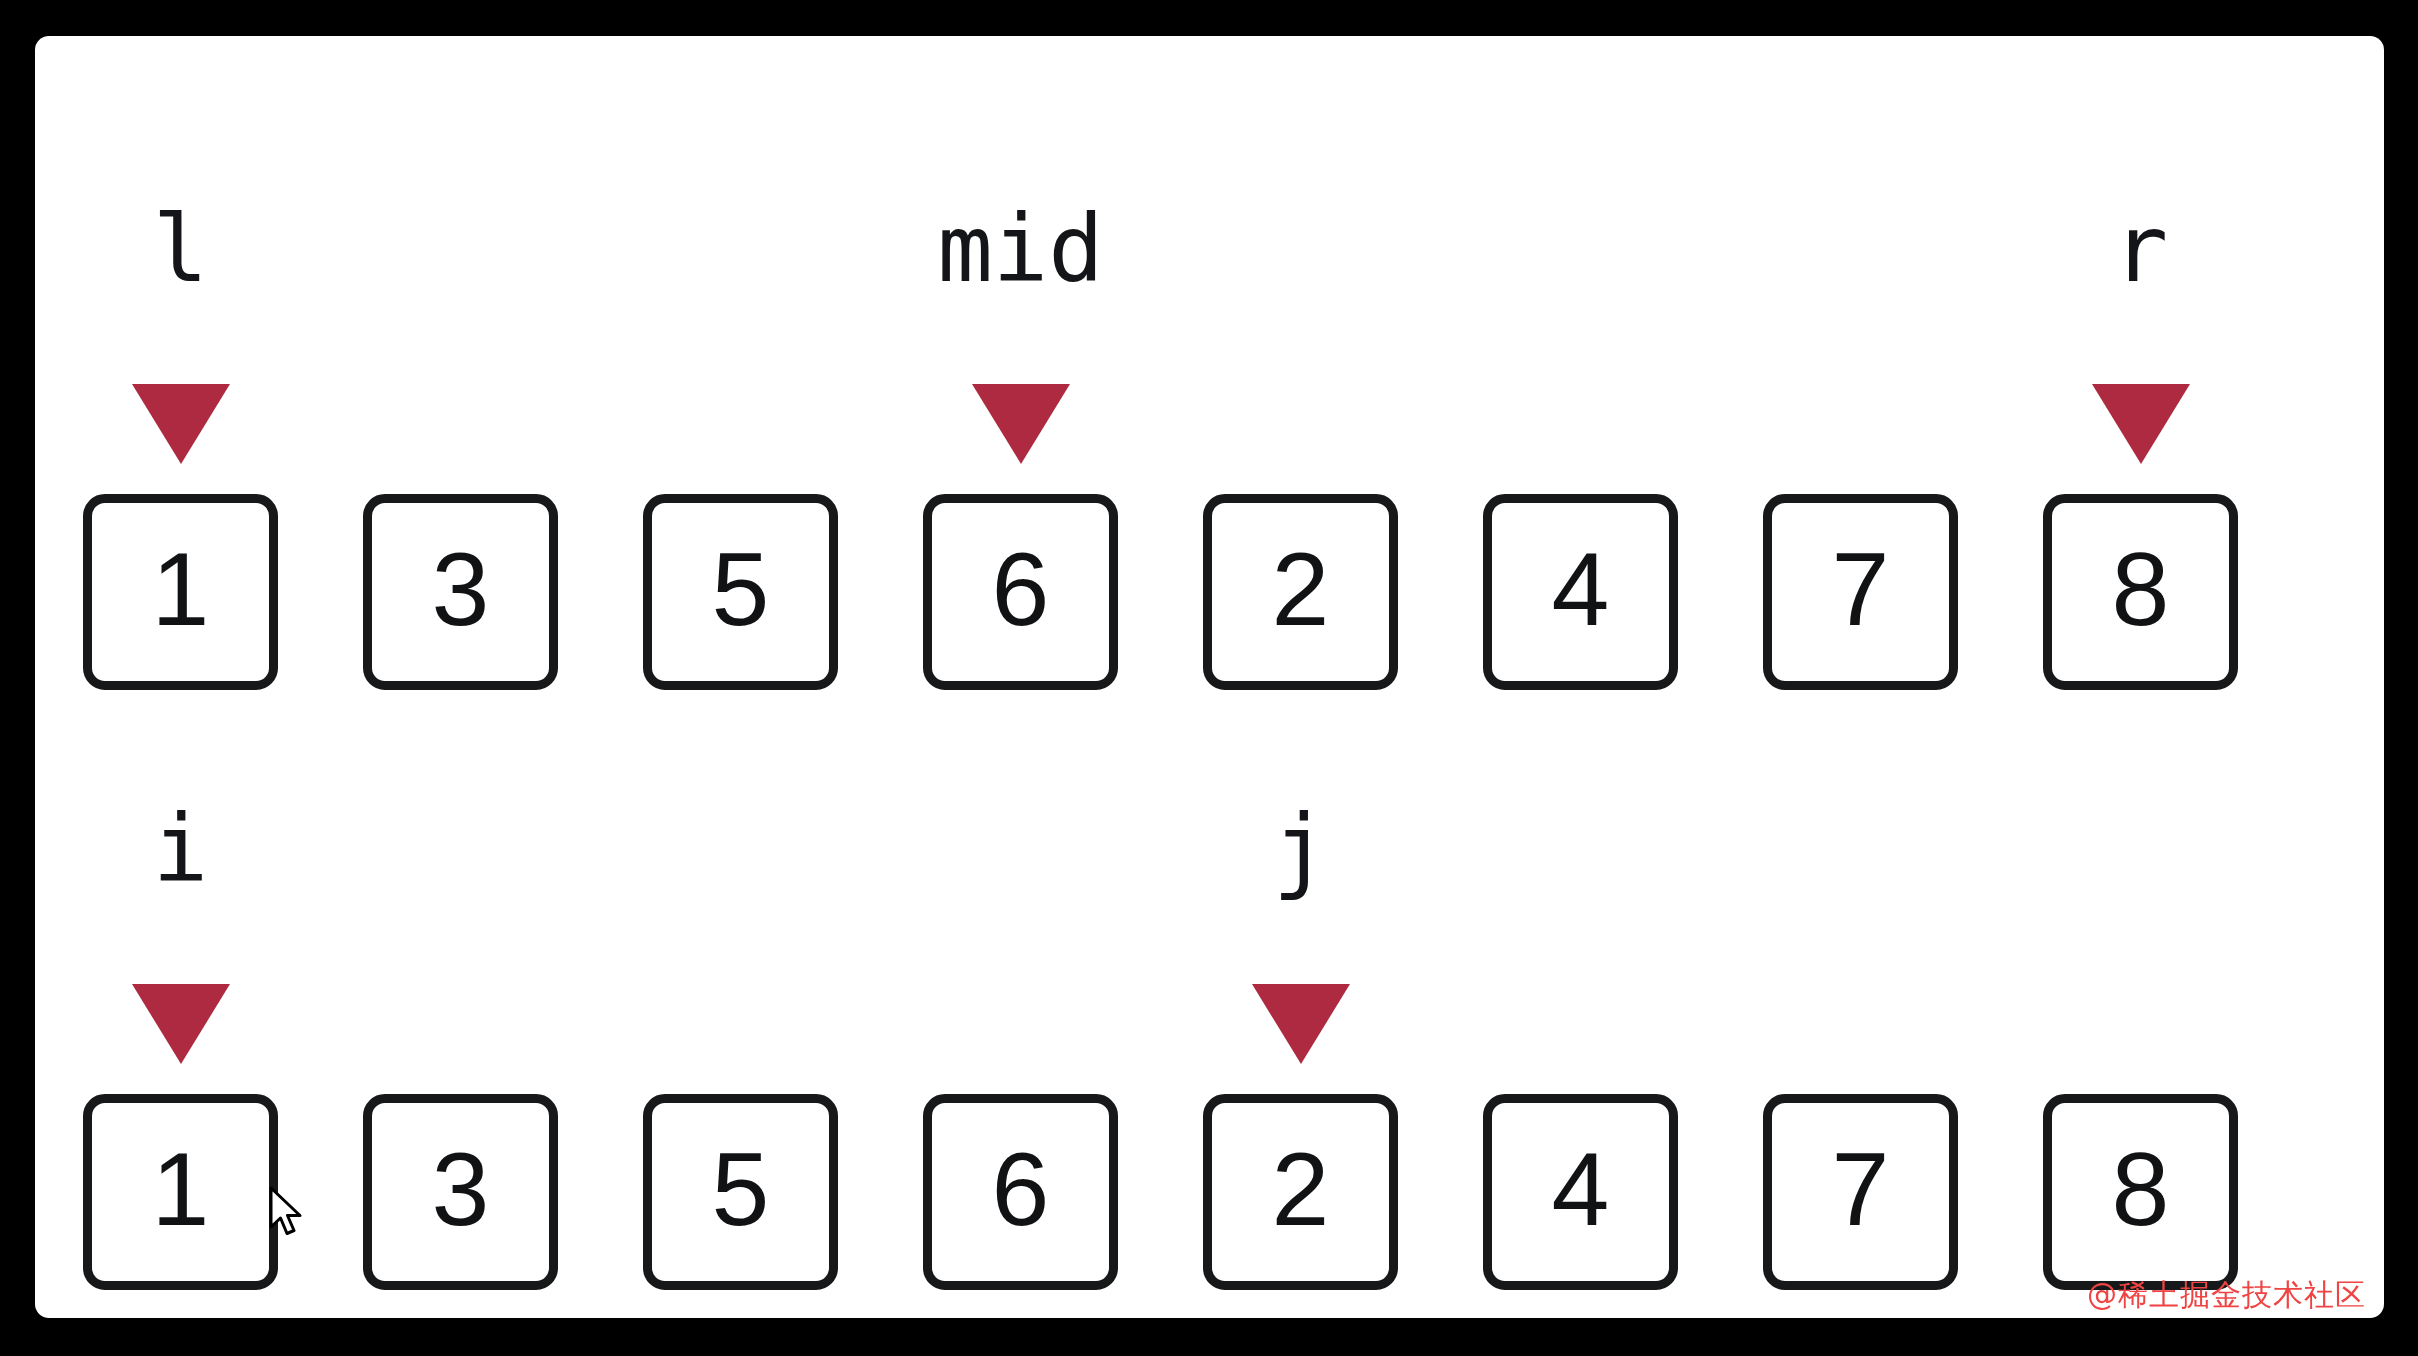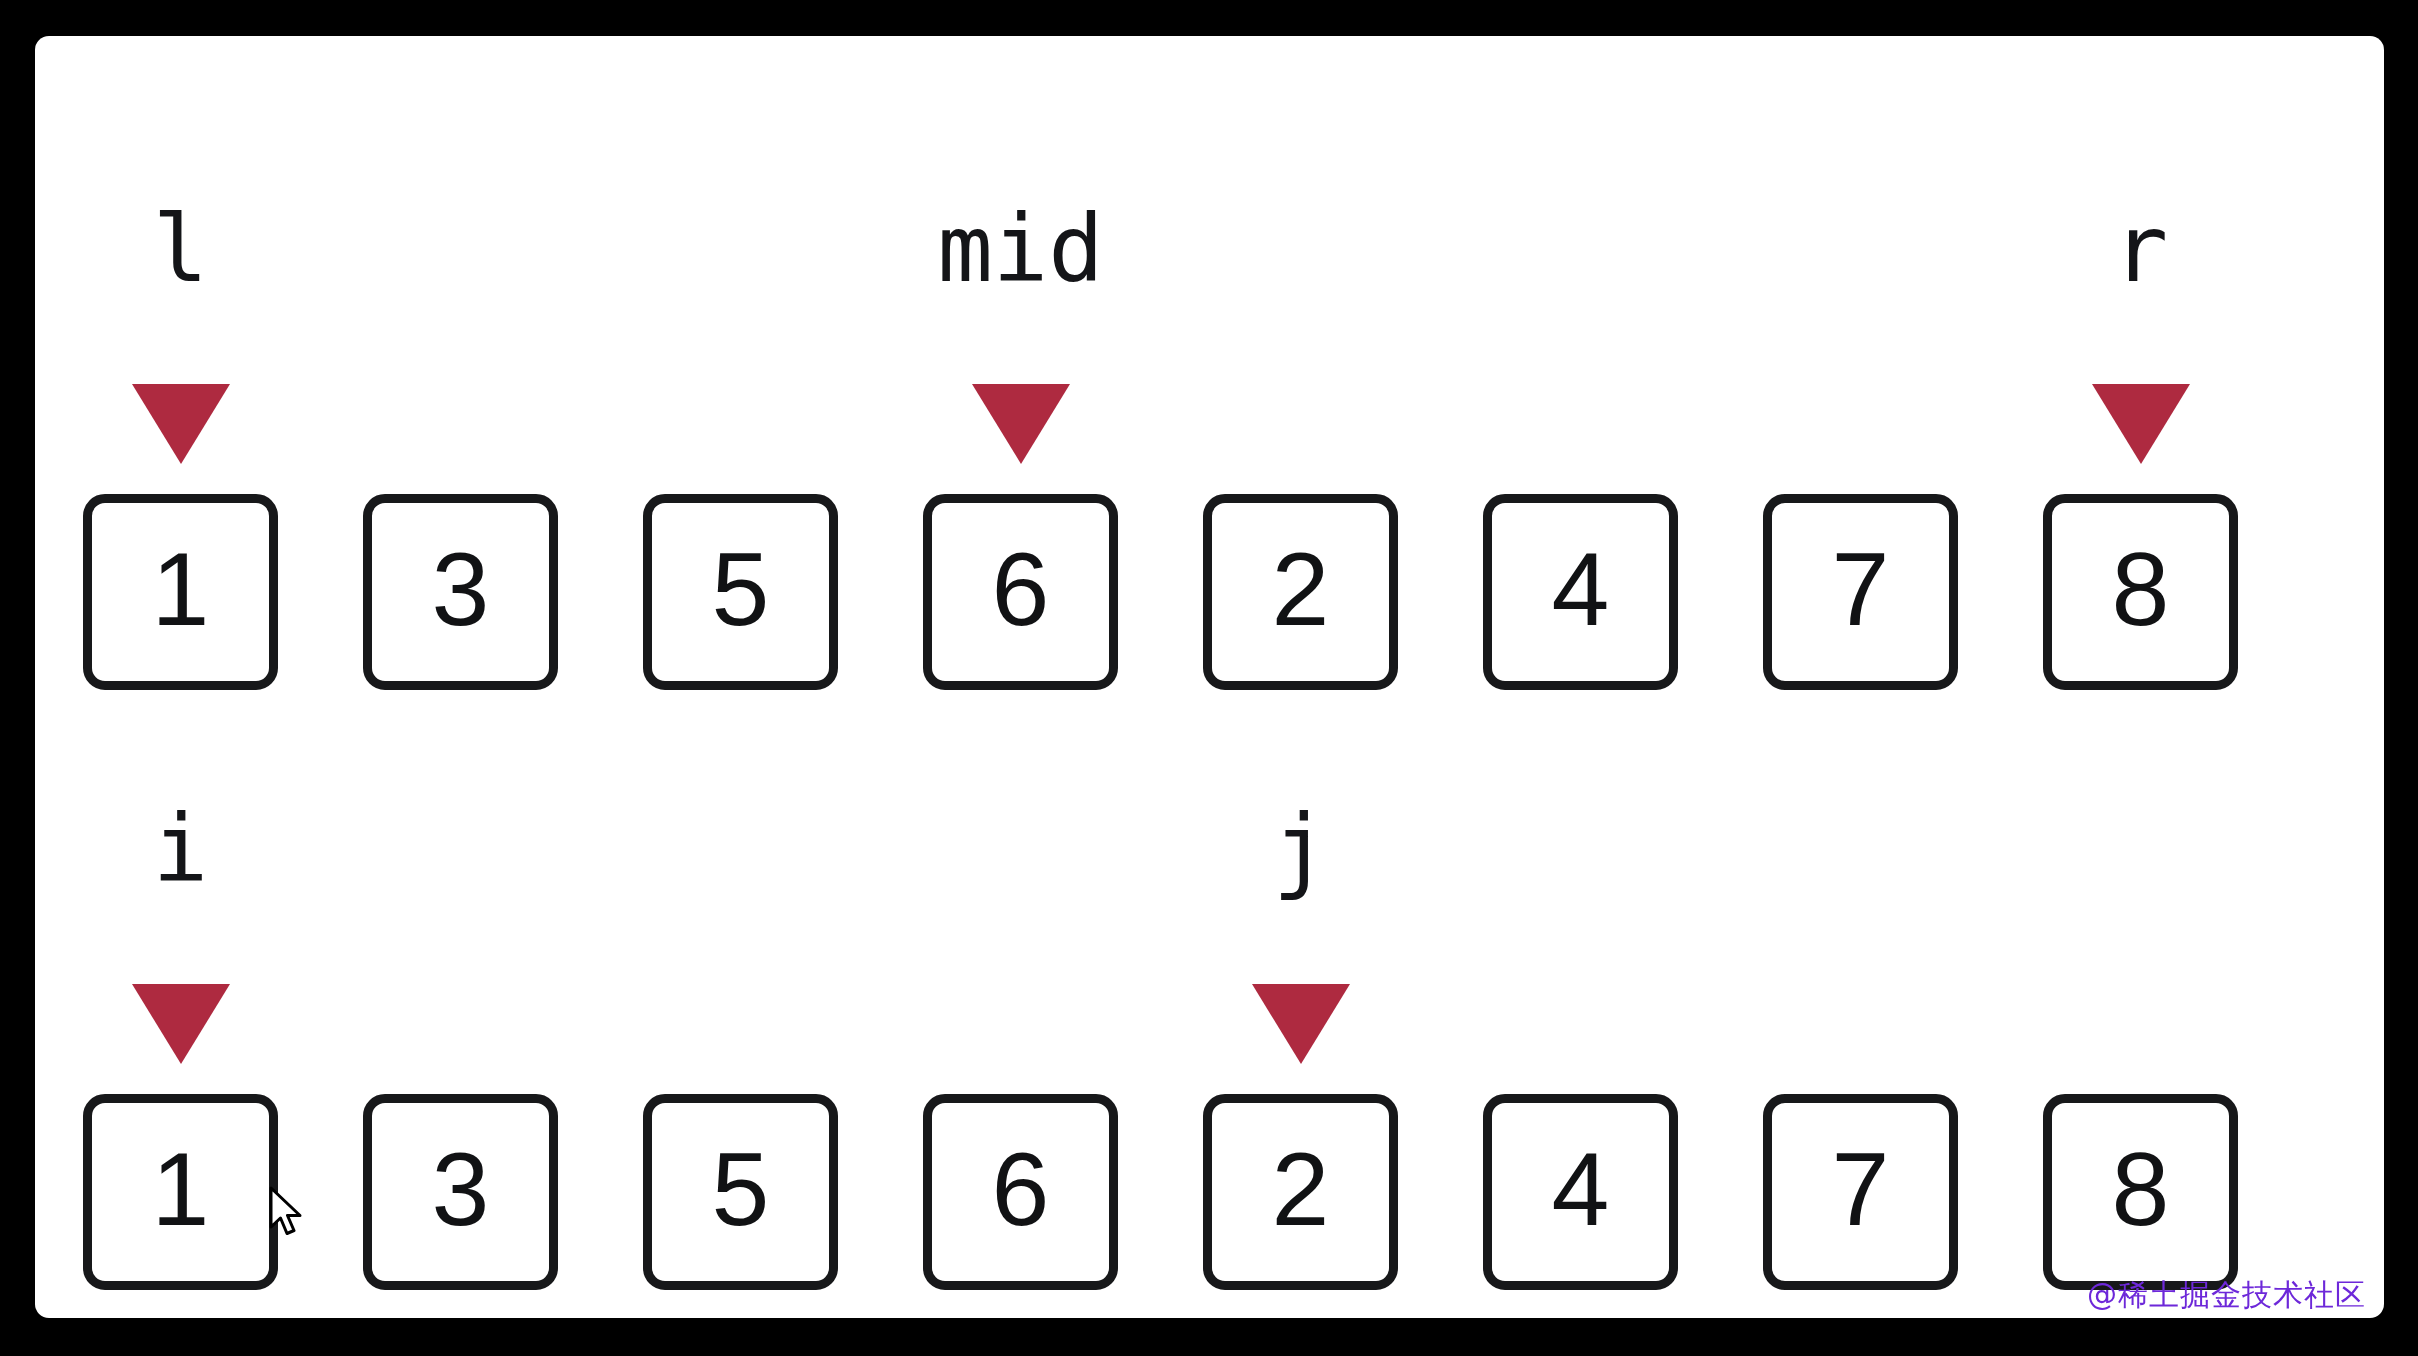--- a/index.html
+++ b/index.html
@@ -101,21 +101,21 @@
   }
 
   
   #watermark {
     position: absolute;
     right: 18px;
     bottom: 8px;
     font-family: "DejaVu Sans", "Liberation Sans", sans-serif;
     font-size: 30px;
     line-height: 1;
-    color: #6d28d9;
+    color: #ef4444;
     letter-spacing: 1px;
     white-space: nowrap;
   }
 
   
   #cursor {
     position: absolute;
     left: 268px;
     top: 1186px;
     width: 40px;

